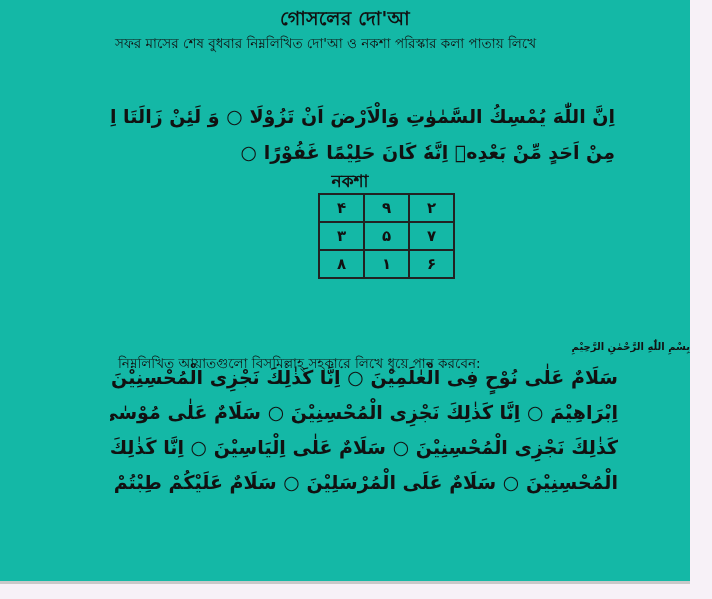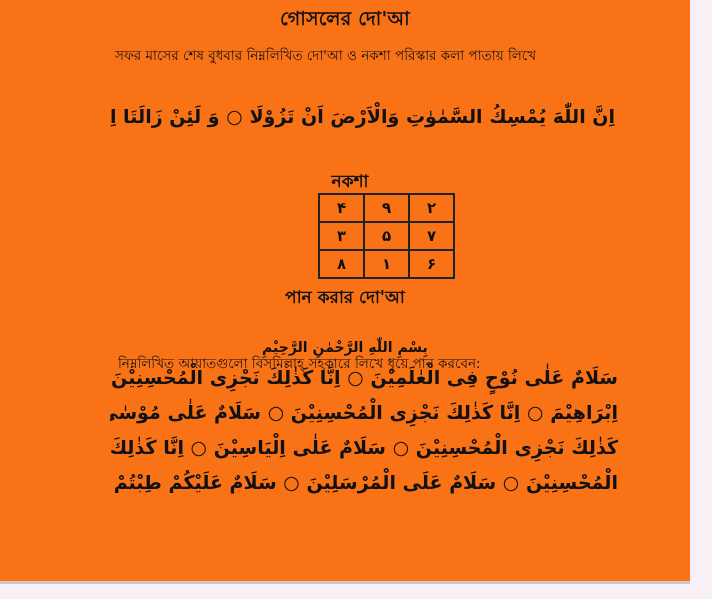--- a/index.html
+++ b/index.html
@@ -5,34 +5,34 @@
     * { margin: 0; padding: 0; box-sizing: border-box; }
     html, body {
       width: 712px; height: 599px; overflow: hidden;
       background: #f7f1f7;
       font-family: "DejaVu Sans", sans-serif;
       color: #111;
     }
     .page {
       position: absolute; left: 0; top: 0;
       width: 690px; height: 584px;
-      background: #f97316;
+      background: #14b8a6;
       border-bottom: 3px solid #c9c9c9;
     }
     .title {
       position: absolute; left: 0; width: 690px; top: 4px;
       text-align: center; font-size: 19px; font-weight: bold;
       letter-spacing: 0.2px;
     }
     .para {
       position: absolute; left: 115px; width: 500px;
       font-size: 13.5px; line-height: 25px;
       text-align: justify; text-align-last: left;
     }
-    .para1 { top: 43px; }
+    .para1 { top: 31px; }
     .arabic {
       position: absolute; direction: rtl; text-align: right;
       font-family: "DejaVu Sans", sans-serif;
       font-size: 19px; font-weight: bold; line-height: 36px;
     }
     .ar1 { left: 110px; width: 505px; top: 98px; }
     .sub-title {
       position: absolute; left: 0; width: 690px;
       text-align: center; font-size: 17px; font-weight: bold;
     }
@@ -45,39 +45,40 @@
       width: 45px; height: 28px;
       border: 2px solid #222;
       text-align: center; vertical-align: middle;
       font-size: 15px; font-weight: bold;
       font-family: "DejaVu Sans", sans-serif;
     }
     .pan-title { top: 284px; }
     .para2 { top: 307px; left: 118px; width: 500px; margin-top: 44px; }
     .bismillah {
       position: absolute; left: 0; width: 690px; top: 333px;
-      text-align: center; direction: rtl;
-      font-size: 14px; font-weight: bold; line-height: 28px;
+      direction: rtl;
+      font-size: 10px; font-weight: bold; line-height: 28px;
     }
     .ar2 { left: 110px; width: 508px; top: 360px; line-height: 35px; font-size: 19px; }
     .ar-line { display: block; white-space: nowrap; overflow: hidden; }
   </style>
 </head>
 <body>
 
 <div class="page">
 
   <div class="title">গোসলের দো'আ</div>
 
   <div class="para para1">
     <div>সফর মাসের শেষ বুধবার নিম্নলিখিত দো'আ ও নকশা পরিস্কার কলা পাতায় লিখে</div>
   </div>
 
   <div class="arabic ar1">
     <span class="ar-line">اِنَّ اللّٰهَ يُمْسِكُ السَّمٰوٰتِ وَالْاَرْضَ اَنْ تَزُوْلَا ○ وَ لَئِنْ زَالَتَا اِنْ اَمْسَكَهُمَا</span>
+    <span class="ar-line">مِنْ اَحَدٍ مِّنْ بَعْدِهٖ اِنَّهٗ كَانَ حَلِيْمًا غَفُوْرًا ○</span>
   </div>
 
   <div class="sub-title naksha-title">নকশা</div>
 
   <table class="grid">
     <tbody>
         <tr>
       <td>۴</td>
       <td>۹</td>
       <td>۲</td>
@@ -88,21 +89,20 @@
       <td>۷</td>
     </tr>
     <tr>
       <td>۸</td>
       <td>۱</td>
       <td>۶</td>
     </tr>
   </tbody>
     </table>
 
-  <div class="sub-title pan-title">পান করার দো'আ</div>
 
   <div class="para para2">নিম্নলিখিত আয়াতগুলো বিসমিল্লাহ্ সহকারে লিখে ধুয়ে পান করবেন:</div>
 
   <div class="bismillah">بِسْمِ اللّٰهِ الرَّحْمٰنِ الرَّحِيْمِ</div>
 
   <div class="arabic ar2">
     <span class="ar-line">سَلَامٌ عَلٰى نُوْحٍ فِى الْعٰلَمِيْنَ ○ اِنَّا كَذٰلِكَ نَجْزِى الْمُحْسِنِيْنَ ○ سَلَامٌ عَلٰى</span>
     <span class="ar-line">اِبْرَاهِيْمَ ○ اِنَّا كَذٰلِكَ نَجْزِى الْمُحْسِنِيْنَ ○ سَلَامٌ عَلٰى مُوْسٰى وَهَارُوْنَ ○ اِنَّا</span>
     <span class="ar-line">كَذٰلِكَ نَجْزِى الْمُحْسِنِيْنَ ○ سَلَامٌ عَلٰى اِلْيَاسِيْنَ ○ اِنَّا كَذٰلِكَ نَجْزِى</span>
     <span class="ar-line">الْمُحْسِنِيْنَ ○ سَلَامٌ عَلَى الْمُرْسَلِيْنَ ○ سَلَامٌ عَلَيْكُمْ طِبْتُمْ فَادْخُلُوْهَا</span>

